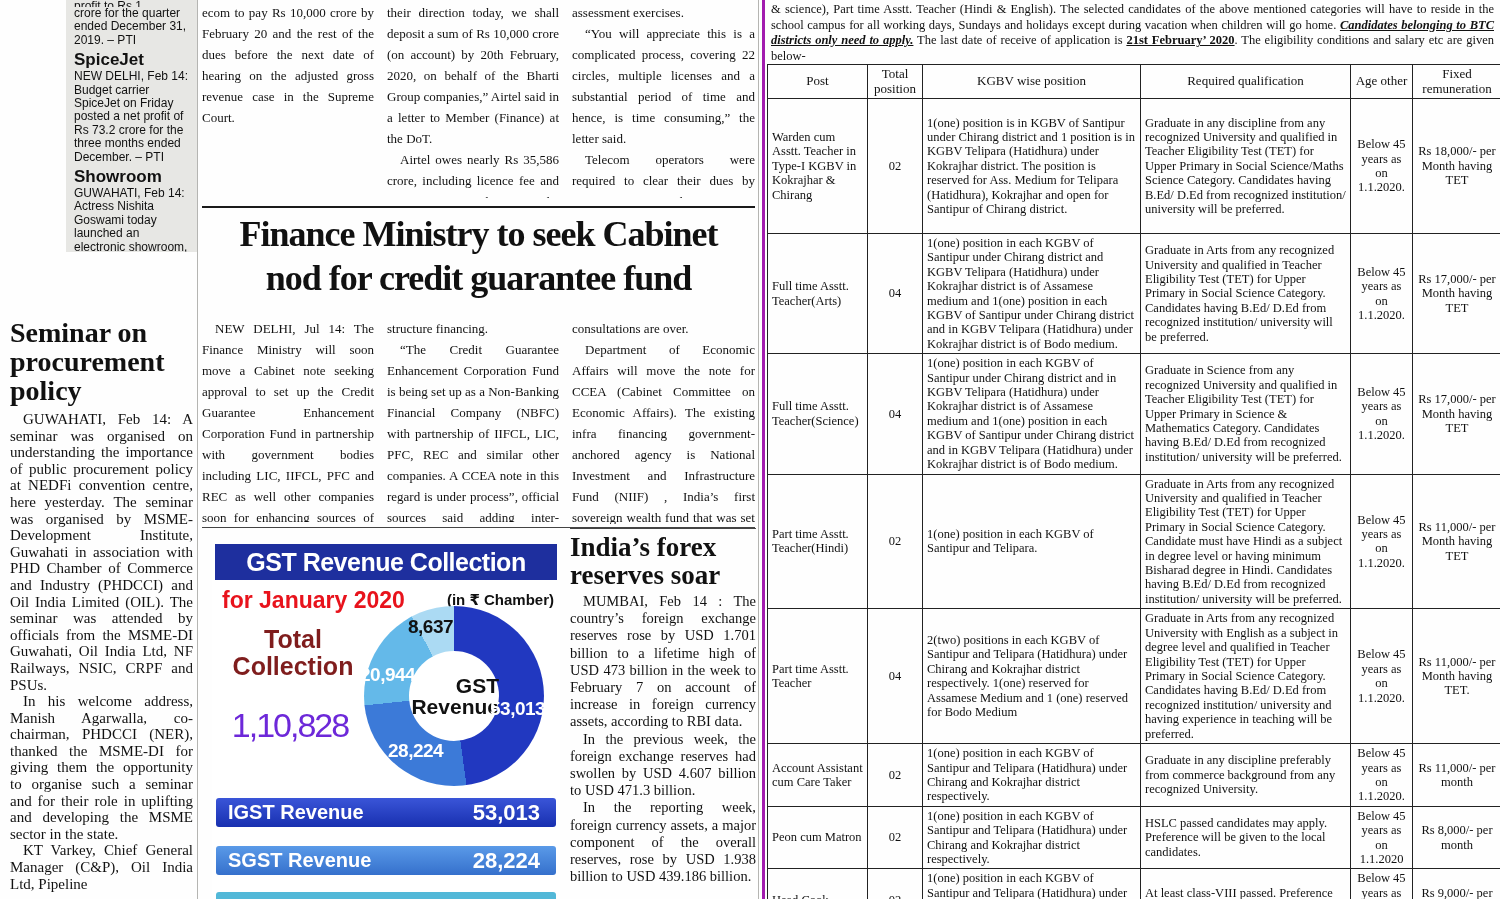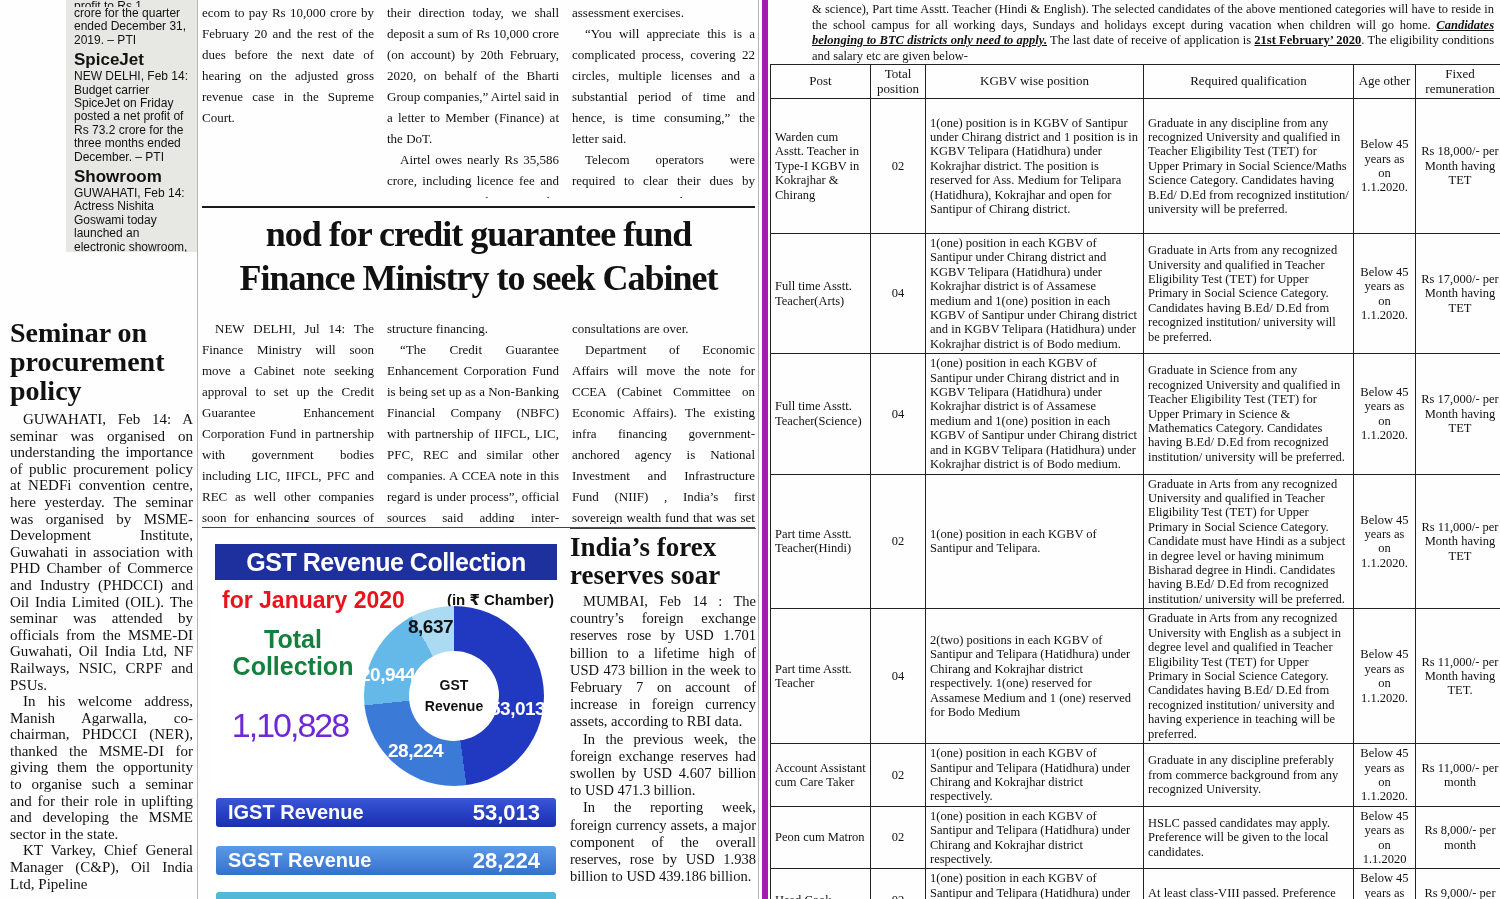--- a/index.html
+++ b/index.html
@@ -36,45 +36,45 @@
   .forex p{margin:0;font-size:14.5px;line-height:17.2px;text-align:justify;}
 
   
   .gst{position:absolute;left:212px;top:540px;width:348px;height:359px;background:#ffffff;overflow:hidden;
        font-family:"Liberation Sans","DejaVu Sans",sans-serif;}
   .gst-header{position:absolute;left:3px;right:3px;top:4px;height:36px;background:#1e2f9e;
               color:#fff;font-weight:bold;font-size:25px;line-height:36px;text-align:center;letter-spacing:-0.5px;}
   .gst-sub{position:absolute;left:10px;top:47px;color:#e8131c;font-weight:bold;font-size:23px;}
   .gst-unit{position:absolute;right:6px;top:51px;color:#111;font-weight:bold;font-size:15px;}
   .gst-total-label{position:absolute;left:16px;top:86px;width:130px;text-align:center;
-                   color:#15803d;font-weight:bold;font-size:25px;line-height:27px;}
+                   color:#7f1d1d;font-weight:bold;font-size:25px;line-height:27px;}
   .gst-total-value{position:absolute;left:2px;top:166px;width:152px;text-align:center;
                    color:#6d28d9;font-weight:normal;font-size:34px;letter-spacing:-2px;}
   .donut{position:absolute;left:152px;top:66px;width:180px;height:180px;border-radius:50%;
          background:conic-gradient(#2138c0 0deg 172deg,#3c7ad8 172deg 264deg,#64b9e9 264deg 332deg,#abdaf3 332deg 360deg);}
   .donut-hole{position:absolute;left:45px;top:45px;width:90px;height:90px;border-radius:50%;background:#fff;
-              display:flex;flex-direction:column;align-items:center;justify-content:center;
-              font-weight:bold;font-size:14px;line-height:21px;color:#111;}
+              display:flex;flex-direction:column;align-items:flex-end;justify-content:center;
+              font-weight:bold;font-size:21px;line-height:21px;color:#111;}
   .slice-label{position:absolute;font-weight:bold;font-size:19px;color:#fff;letter-spacing:-0.5px;}
   .sl-cess{left:196px;top:76px;color:#111;}
   .sl-cgst{left:148px;top:124px;}
   .sl-igst{left:278px;top:158px;}
   .sl-sgst{left:176px;top:200px;}
   .gst-row{position:absolute;left:4px;right:4px;height:29px;border-radius:3px;color:#fff;
            display:flex;align-items:center;justify-content:space-between;
            font-weight:bold;}
   .gst-row .lbl{font-size:20px;padding-left:12px;}
   .gst-row .val{font-size:22px;padding-right:16px;}
   .row-igst{top:258px;background:linear-gradient(#3a55d8,#1830b0);}
   .row-sgst{top:306px;background:linear-gradient(#5a9ae8,#3570cc);}
   .row-sliver{position:absolute;left:4px;right:4px;top:352px;height:7px;border-radius:3px 3px 0 0;background:#52b8d8;}
 
   
   .rightsec{position:absolute;left:762px;top:0;width:738px;height:899px;overflow:hidden;
-            border-left:6px solid #a21caf;box-sizing:border-box;padding-left:38px;}
+            border-left:3px solid #a21caf;box-sizing:border-box;}
   .notice-text{margin:0;padding:2px 6px 0 6px;font-size:12.5px;line-height:15.6px;text-align:justify;}
   .jobtable-wrap{position:absolute;left:2px;top:64px;width:734px;height:835px;overflow:hidden;}
   table.jobs{border-collapse:collapse;width:734px;table-layout:fixed;}
   table.jobs th,table.jobs td{border:1px solid #222;padding:2px 4px;font-size:12.5px;line-height:14.4px;
                               vertical-align:middle;overflow:hidden;}
   table.jobs th{font-weight:normal;text-align:center;font-size:13px;}
   td.c-post{text-align:left;}
   td.c-total,td.c-age,td.c-pay{text-align:center;}
   td.c-kgbv,td.c-qual{text-align:left;}
 </style>
@@ -110,22 +110,22 @@
     <p class="ind">Airtel owes nearly Rs 35,586 crore, including licence fee and spectrum usage charge, to the government. Airtel said that as di-</p>
   </div>
   <div class="newscol" style="left:572px;top:2px;width:183px;height:196px;overflow:hidden">
     <p>assessment exercises.</p>
     <p class="ind">“You will appreciate this is a complicated process, covering 22 circles, multiple licenses and a substantial period of time and hence, is time consuming,” the letter said.</p>
     <p class="ind">Telecom operators were required to clear their dues by January 23 as per the apex court judgement of October 24, 2019 in the matter. – PTI</p>
   </div>
 
   <div class="thickrule" style="left:202px;top:206px;width:553px"></div>
   <div class="headline">
+    <div>Finance Ministry  to seek Cabinet</div>
     <div>nod for credit guarantee fund</div>
-    <div>Finance Ministry  to seek Cabinet</div>
   </div>
   <div class="newscol" style="left:202px;top:318px;width:172px;height:204px;overflow:hidden">
     <p class="ind">NEW DELHI, Jul 14: The Finance Ministry will soon move a Cabinet note seeking approval to set up the Credit Guarantee Enhancement Corporation Fund in partnership with government bodies including LIC, IIFCL, PFC and REC as well other companies soon for enhancing sources of capital for infra-</p>
   </div>
   <div class="newscol" style="left:387px;top:318px;width:172px;height:204px;overflow:hidden">
     <p>structure financing.</p>
     <p class="ind">“The Credit Guarantee Enhancement Corporation Fund is being set up as a Non-Banking Financial Company (NBFC) with partnership of IIFCL, LIC, PFC, REC and similar other companies. A CCEA note in this regard is under process”, official sources said adding inter-ministerial</p>
   </div>
   <div class="newscol" style="left:572px;top:318px;width:183px;height:206px;overflow:hidden">
     <p>consultations are over.</p>

